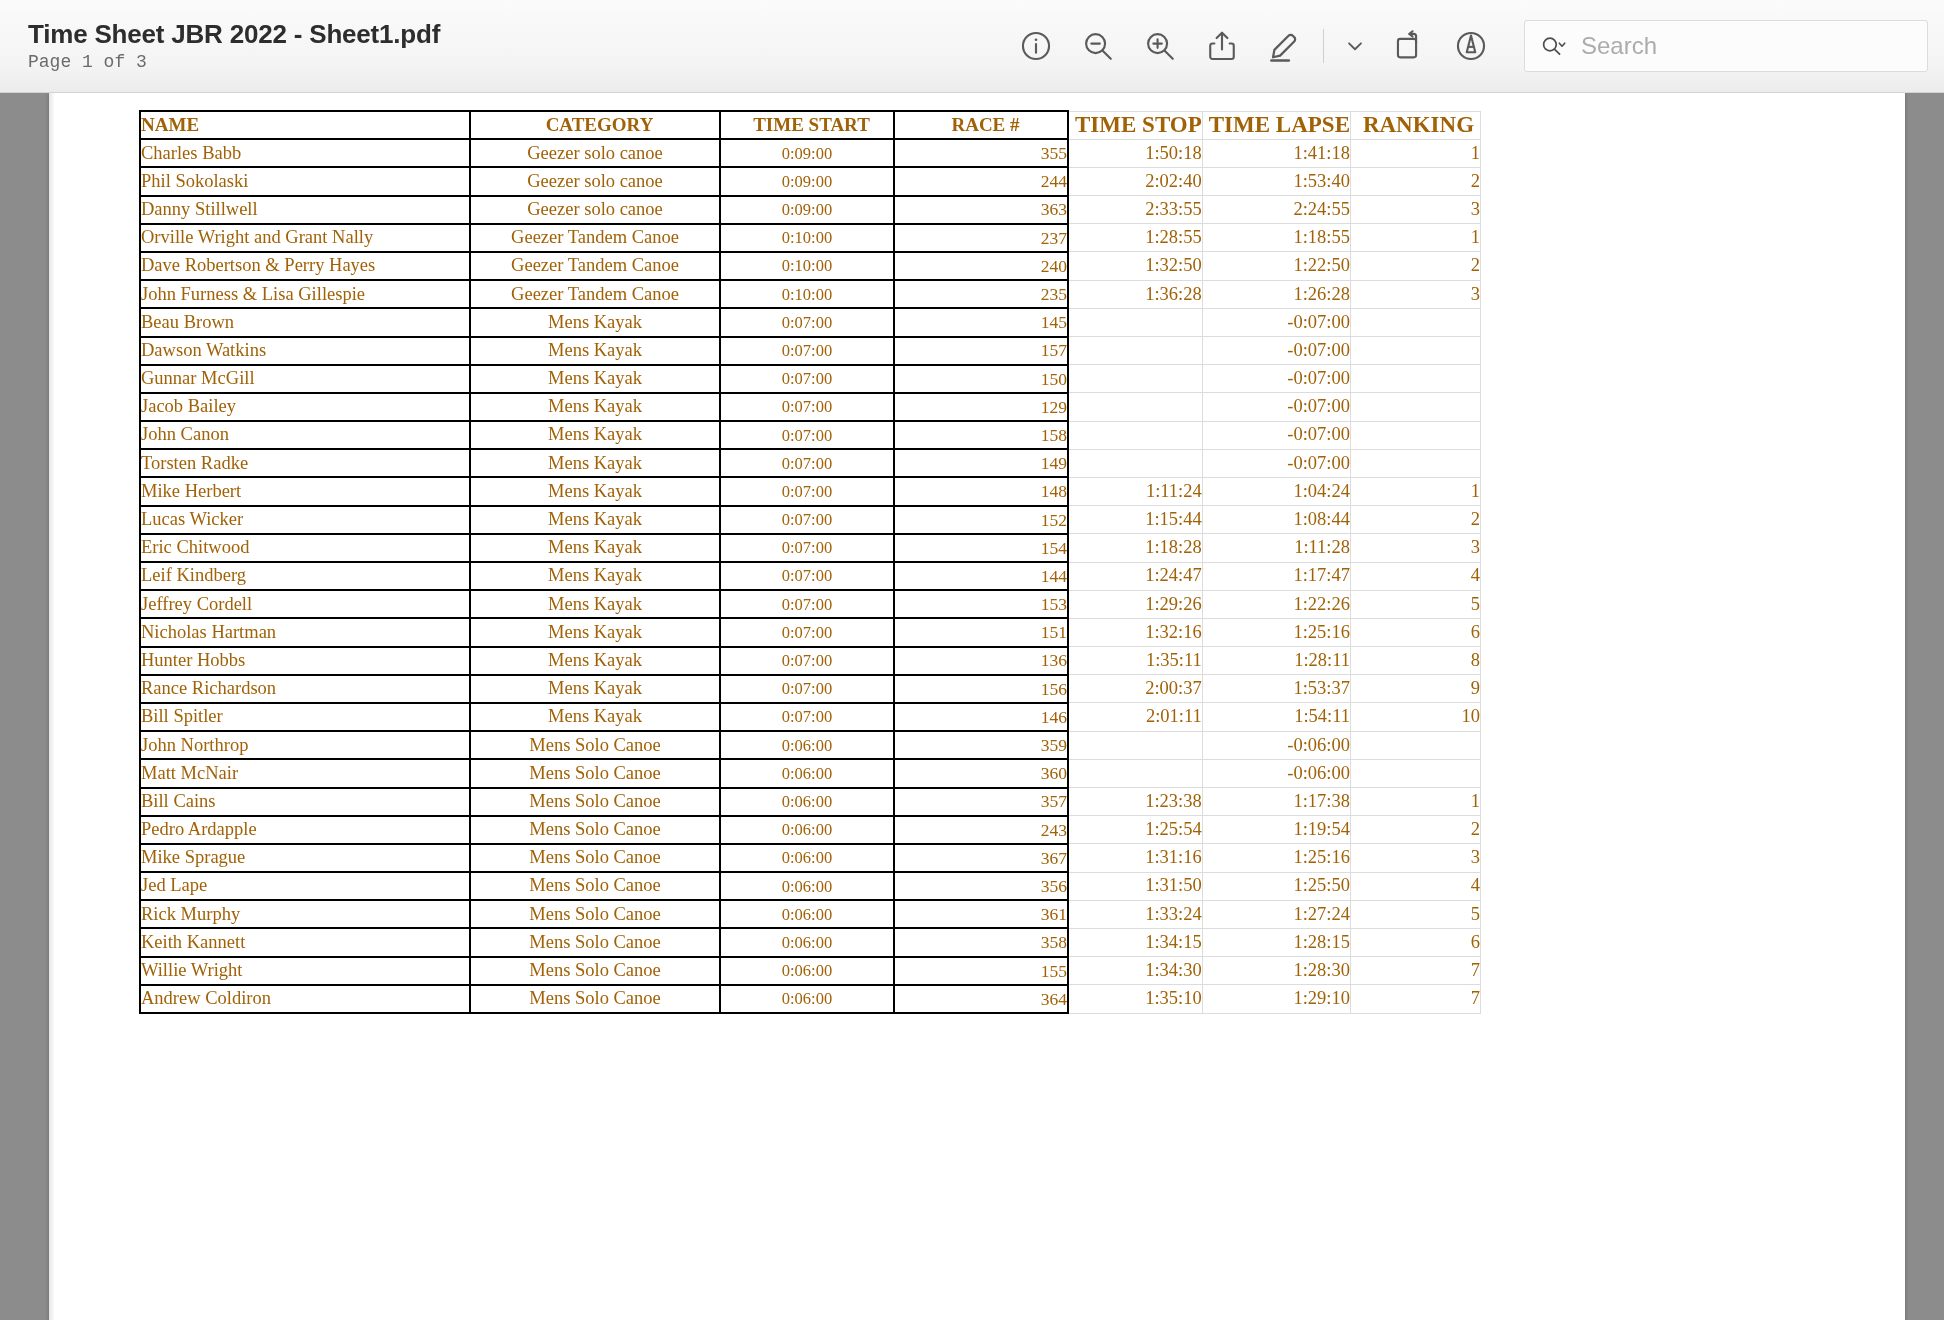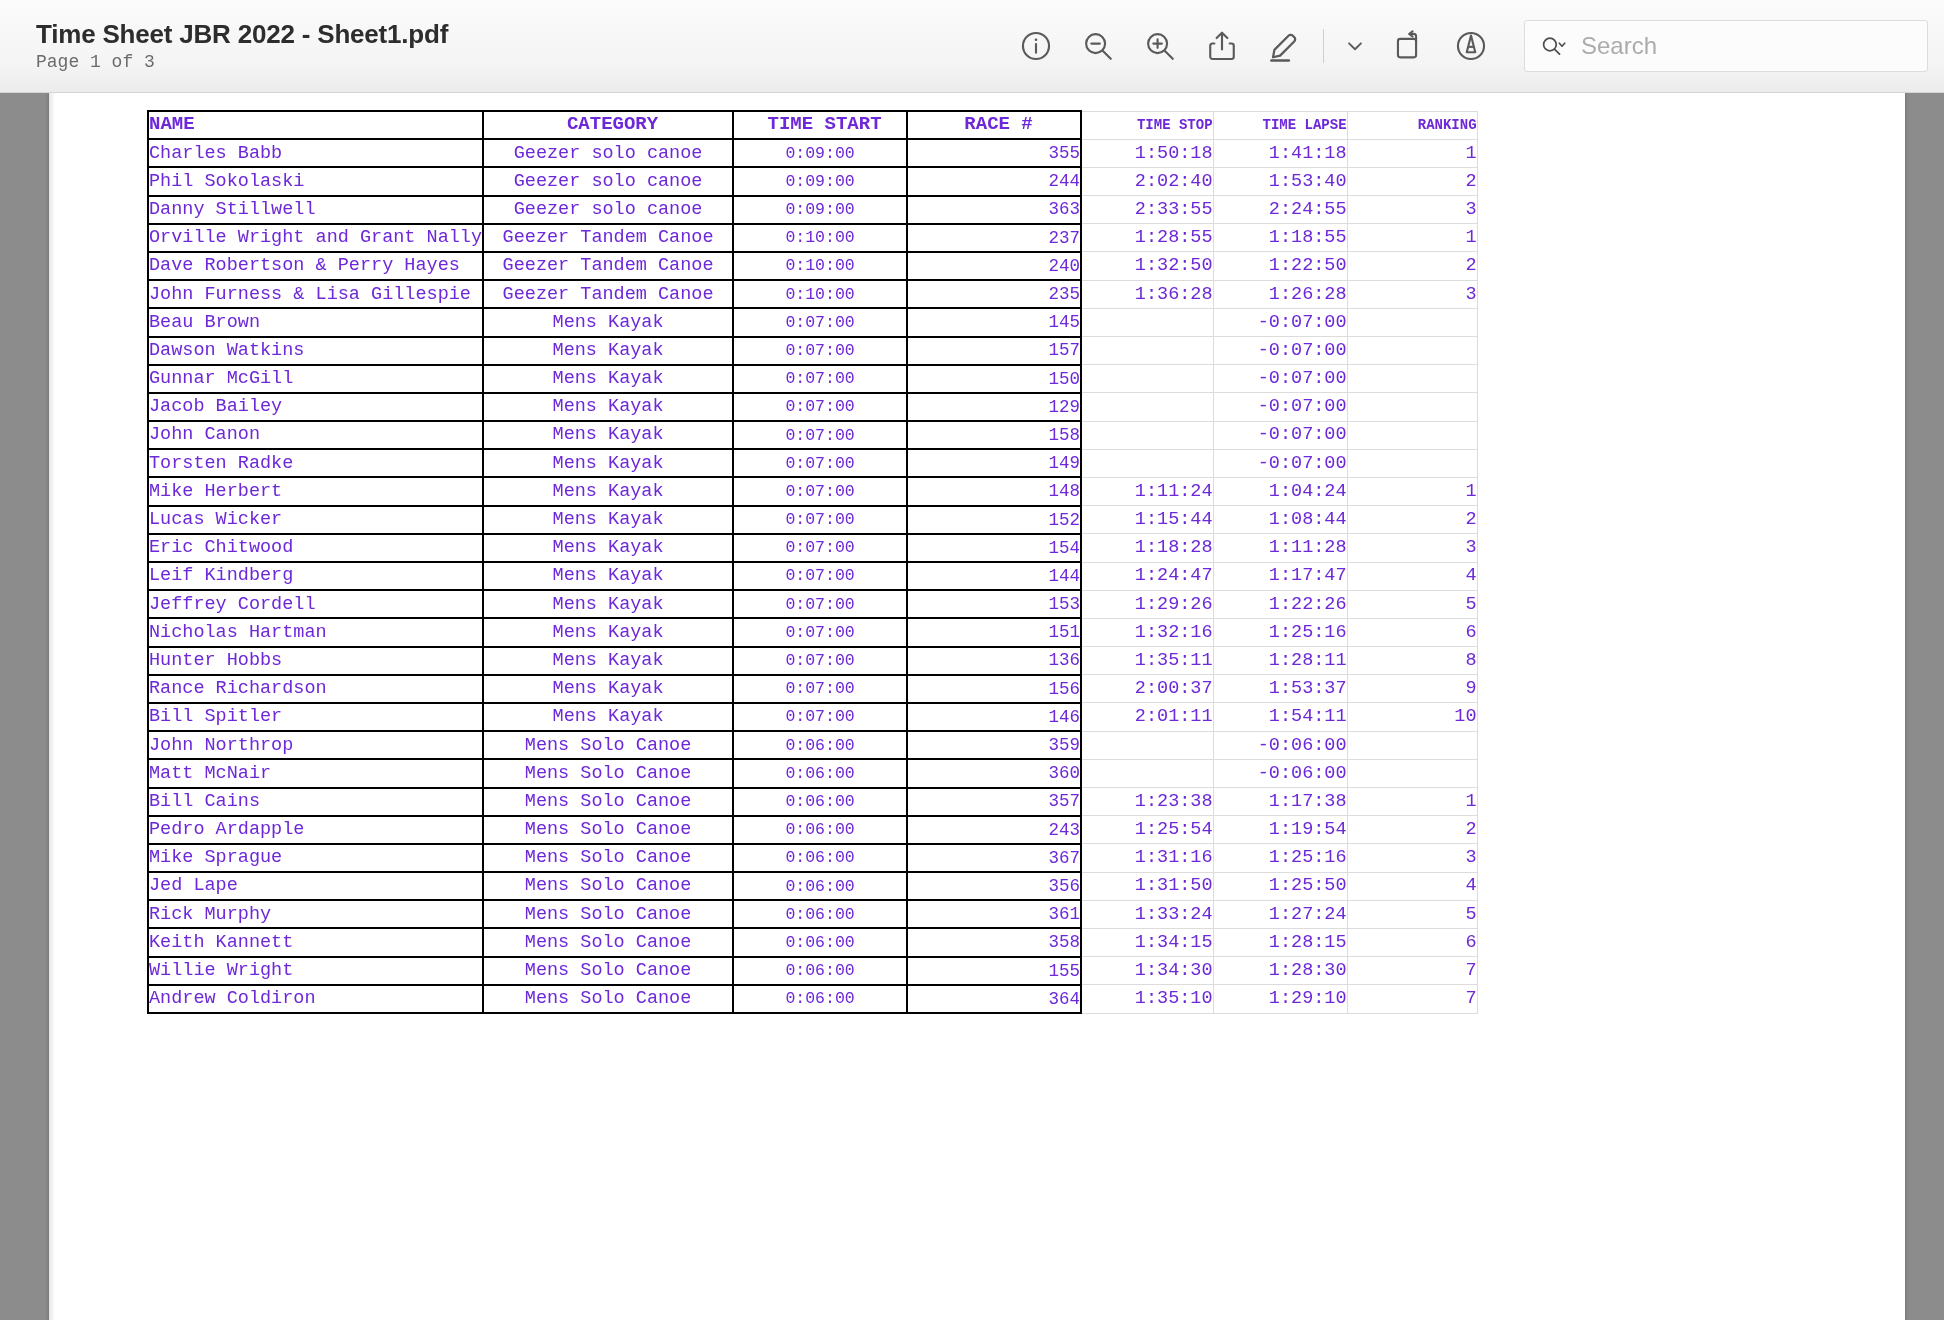--- a/index.html
+++ b/index.html
@@ -13,21 +13,21 @@
   
   .toolbar {
     position: absolute; top: 0; left: 0;
     width: 1944px; height: 93px;
     background: linear-gradient(to bottom, #fbfbfb 0%, #f4f4f4 70%, #ececec 100%);
     border-bottom: 1px solid #d4d4d4;
     display: flex; align-items: center;
     z-index: 10;
   }
   .titlebox {
-    margin-left: 36px;
+    margin-left: 28px;
     display: flex; flex-direction: column; justify-content: center;
     min-width: 0;
   }
   .doc-title {
     font-size: 26px; font-weight: bold; color: #2d2d2d;
     letter-spacing: -0.2px; white-space: nowrap;
     line-height: 1.12;
   }
   .doc-sub {
     font-size: 18px; color: #6b6b6b; margin-top: 4px; line-height: 1.1; font-family: Liberation Mono, monospace;
@@ -77,25 +77,25 @@
   }
   .scroll-shadow-l {
     position:absolute; top:0; left:49px; width:6px; height:1245px;
     background: linear-gradient(to right, rgba(0,0,0,0.10), rgba(0,0,0,0));
     pointer-events:none;
   }
 
   
   .sheet {
     position: absolute;
-    top: 17px; left: 98px;
+    top: 17px; left: 90px;
     border-collapse: collapse;
     table-layout: fixed;
-    font-family: Liberation Mono, monospace;
-    color: #6d28d9;
+    font-family: Liberation Serif, serif;
+    color: #a16207;
   }
   .sheet td, .sheet th { padding: 0; }
 
   
   col.c-name     { width: 330px; }
   col.c-cat      { width: 250px; }
   col.c-start    { width: 174px; }
   col.c-race     { width: 174px; }
   col.c-stop     { width: 132px; }
   col.c-lapse    { width: 134px; }
@@ -124,22 +124,22 @@
     border-top: 0;
     height: 28.2px;
     font-size: 18.5px;
     line-height: 1.05;
     text-align: right;
     padding-right: 8px;
     white-space: nowrap;
     overflow: hidden;
   }
   .rcell.hdr {
-    font-weight: bold; font-size: 14px;
-    text-align: right; padding-left: 6px; padding-right: 0;
+    font-weight: bold; font-size: 23px;
+    text-align: center; padding-left: 6px; padding-right: 0;
     border-top: 1px solid #dcdcdc;
   }
   .rcell.first-r { border-left: 1px solid #dcdcdc; }
 </style>
 </head>
 <body>
 
 <div class="toolbar">
 
   <div class="titlebox">

